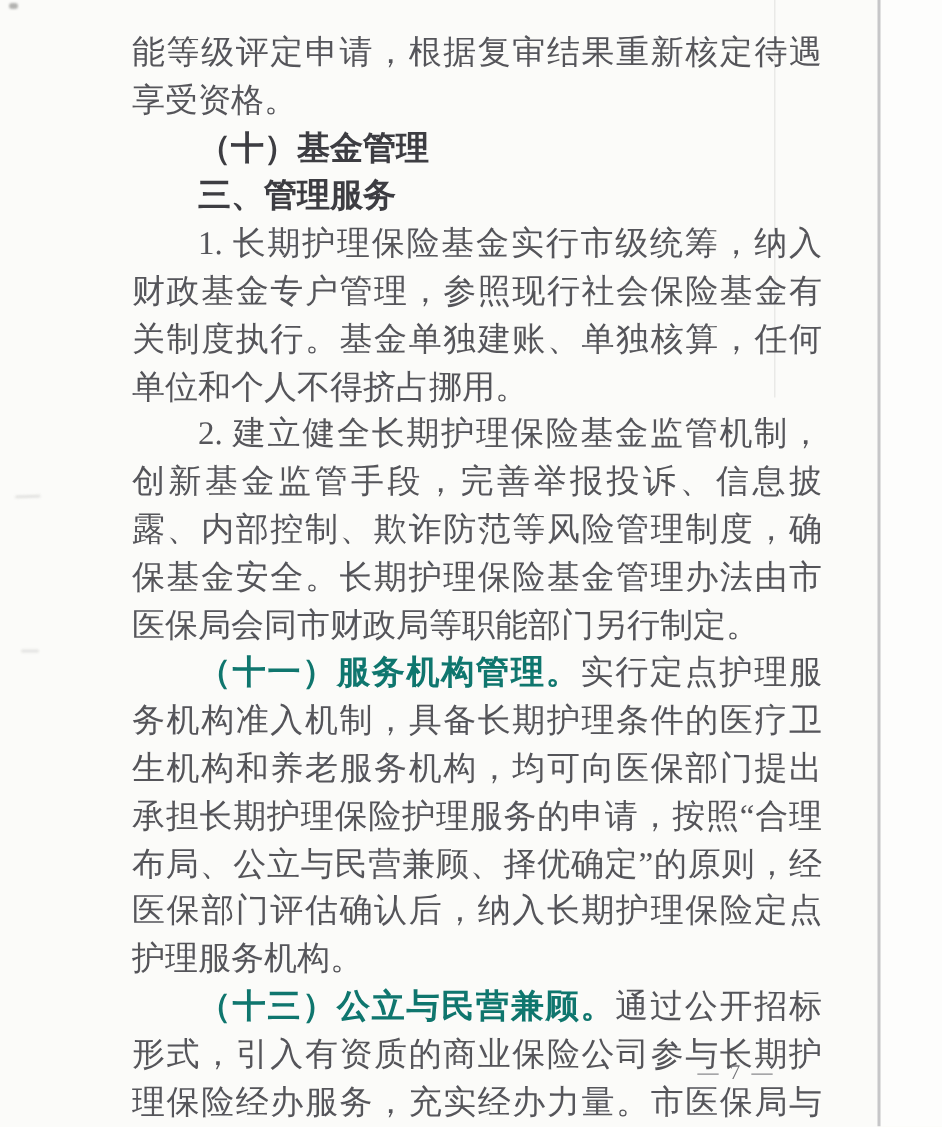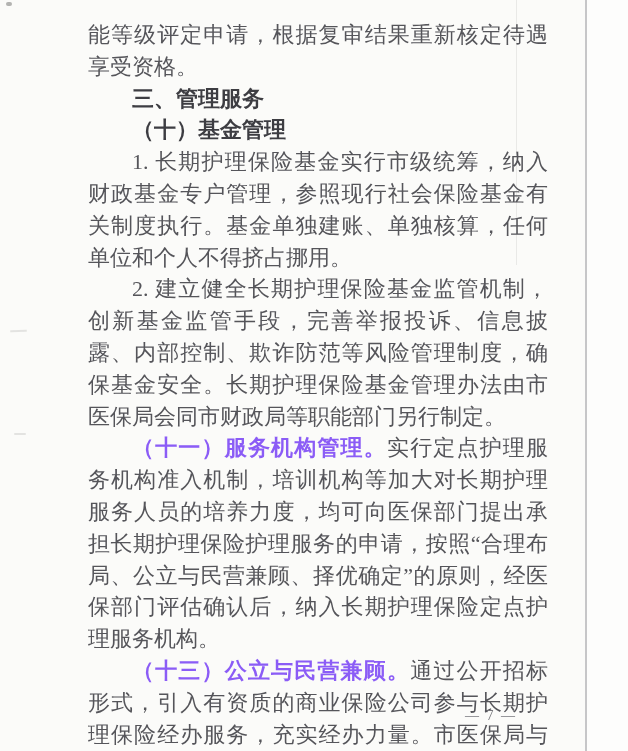--- a/index.html
+++ b/index.html
@@ -83,21 +83,21 @@
   }
   .cont {
     text-indent: 0;
   }
   .heading {
     font-weight: 700;
     color: #3d3d42;
   }
   .lead {
     font-weight: 700;
-    color: #8b5cf6;
+    color: #0f766e;
   }
   .page-number {
     position: absolute;
     top: 704px;
     right: 111px;
     font-size: 14px;
     line-height: 24px;
     color: #76767b;
     letter-spacing: 2px;
   }
@@ -111,29 +111,29 @@
   <div class="edge-line"></div>
   <div class="faint-line"></div>
   <div class="speck"></div>
   <div class="smudge smudge-1"></div>
   <div class="smudge smudge-2"></div>
 
   <div class="content">
 
     <p class="cont">能等级评定申请，根据复审结果重新核定待遇享受资格。</p>
 
+    <p class="heading">（十）基金管理</p>
+
     <p class="heading">三、管理服务</p>
-
-    <p class="heading">（十）基金管理</p>
 
     <p class="para"><span class="lead"></span><span>1. 长期护理保险基金实行市级统筹，纳入财政基金专户管理，参照现行社会保险基金有关制度执行。基金单独建账、单独核算，任何单位和个人不得挤占挪用。</span></p>
 
     <p class="para"><span class="lead"></span><span>2. 建立健全长期护理保险基金监管机制，创新基金监管手段，完善举报投诉、信息披露、内部控制、欺诈防范等风险管理制度，确保基金安全。长期护理保险基金管理办法由市医保局会同市财政局等职能部门另行制定。</span></p>
 
-    <p class="para"><span class="lead">（十一）服务机构管理。</span><span>实行定点护理服务机构准入机制，培训机构等加大对长期护理服务人员的培养力度，均可向医保部门提出承担长期护理保险护理服务的申请，按照“合理布局、公立与民营兼顾、择优确定”的原则，经医保部门评估确认后，纳入长期护理保险定点护理服务机构。</span></p>
+    <p class="para"><span class="lead">（十一）服务机构管理。</span><span>实行定点护理服务机构准入机制，具备长期护理条件的医疗卫生机构和养老服务机构，均可向医保部门提出承担长期护理保险护理服务的申请，按照“合理布局、公立与民营兼顾、择优确定”的原则，经医保部门评估确认后，纳入长期护理保险定点护理服务机构。</span></p>
 
 
     <p class="para"><span class="lead">（十三）公立与民营兼顾。</span><span>通过公开招标形式，引入有资质的商业保险公司参与长期护理保险经办服务，充实经办力量。市医保局与委托承办机构签订长期护理保险服务协议，明确双方</span></p>
 
   </div>
 
   <div class="page-number">— 7 —</div>
 
 </div>
 

